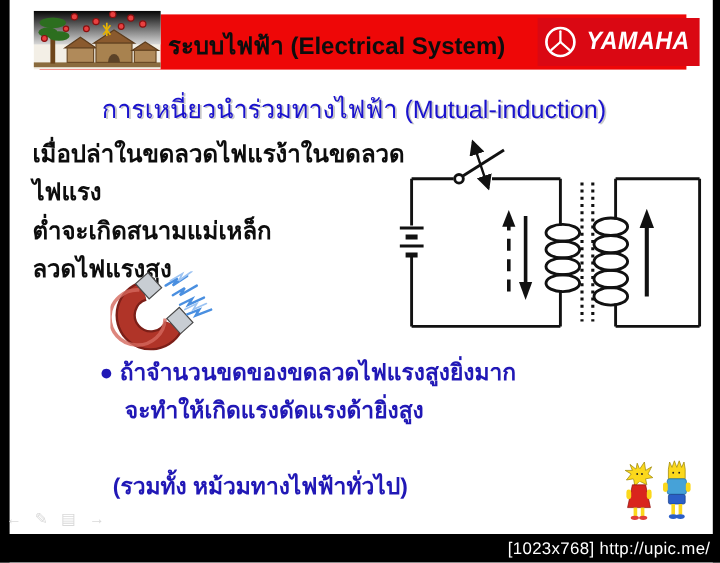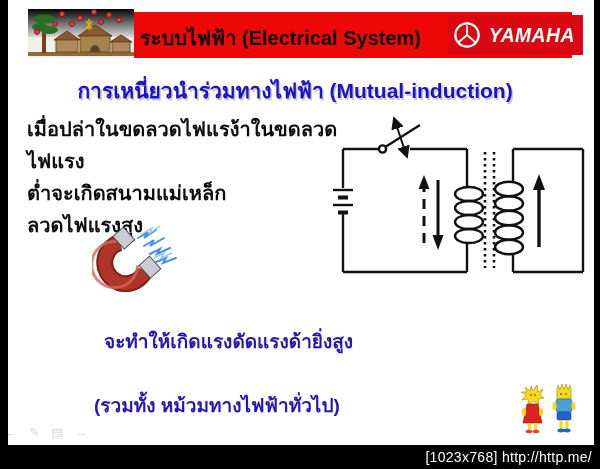--- a/index.html
+++ b/index.html
@@ -14,21 +14,21 @@
   .scene{position:absolute;left:28px;top:9px;width:106px;height:49px;}
   .banner-title{position:absolute;left:140px;top:22px;width:310px;text-align:left;
                 font-size:20px;font-weight:bold;color:#0d0d0d;}
   .logo-block{position:absolute;left:437px;top:15px;width:135px;height:40px;background:#da0813;
               display:flex;align-items:center;justify-content:center;gap:4px;margin-left:11px;}
   .logo-text{color:#ffffff;font-size:21px;font-weight:800;font-style:italic;letter-spacing:.5px;
              transform:scaleX(.92);}
 
   
   .slide-title{position:absolute;left:8px;top:74px;width:574px;text-align:center;
-               font-size:21px;font-weight:bold;color:#1a12cd;text-shadow:1.5px 1.5px 0 #c9c9c9;}
+               font-size:21px;font-weight:normal;color:#1a12cd;text-shadow:1.5px 1.5px 0 #c9c9c9;}
   .para{position:absolute;left:27px;top:113px;width:320px;font-size:20px;font-weight:600;
         color:#0d0d0d;line-height:32px;}
   .bullet-line{position:absolute;font-size:19px;font-weight:bold;color:#2118b6;white-space:nowrap;}
   .b1a{left:83px;top:295px;} .b1b{left:104px;top:326px;}
   .b2a{left:94px;top:360px;} .b2b{left:94px;top:390px;}
 
   .circuit{position:absolute;left:333px;top:110px;width:256px;height:180px;}
   .magnet{position:absolute;left:92px;top:226px;width:92px;height:66px;}
   .simpsons{position:absolute;left:517px;top:382px;width:62px;height:54px;}
 
@@ -128,20 +128,21 @@
       <polyline points="52,20 62,14 58,20 72,12"></polyline>
       <polyline points="58,28 68,23 65,28 78,22"></polyline>
       <polyline points="64,36 74,32 71,37 84,32"></polyline>
     </g>
     <g fill="none" stroke="#9cc3f2" stroke-width="1.4" stroke-linecap="round">
       <polyline points="50,8 60,2 57,8 68,0"></polyline>
       <polyline points="62,32 72,27 69,32 80,27"></polyline>
     </g>
   </svg>
 
+  <div class="bullet-line b1a"><span>●</span>&nbsp;<span>ถ้าจำนวนขดของขดลวดไฟแรงสูงยิ่งมาก</span></div>
   <div class="bullet-line b1b">จะทำให้เกิดแรงดัดแรงด้ายิ่งสูง</div>
   <div class="bullet-line b2b">(รวมทั้ง หม้วมทางไฟฟ้าทั่วไป)</div>
 
   <svg class="circuit" viewBox="0 0 256 180">
     <defs>
       <marker id="ah" viewBox="0 0 10 10" refX="8.5" refY="5" markerWidth="6.5" markerHeight="6.5" orient="auto-start-reverse">
           <path d="M0,0 L10,5 L0,10 z" fill="#111"></path>
         </marker>
     </defs>
     <g stroke="#111" stroke-width="2.4" fill="none">
@@ -226,15 +227,15 @@
   </svg>
 
   <div class="nav-row">
     <span>←</span>
     <span>✎</span>
     <span>▤</span>
     <span>→</span>
   </div>
 
   <div class="footer-bar">
-    <span class="footer-caption">[1023x768] http://http.me/</span>
+    <span class="footer-caption">[1023x768] http://upic.me/</span>
   </div>
 </div>
 
 </body></html>

